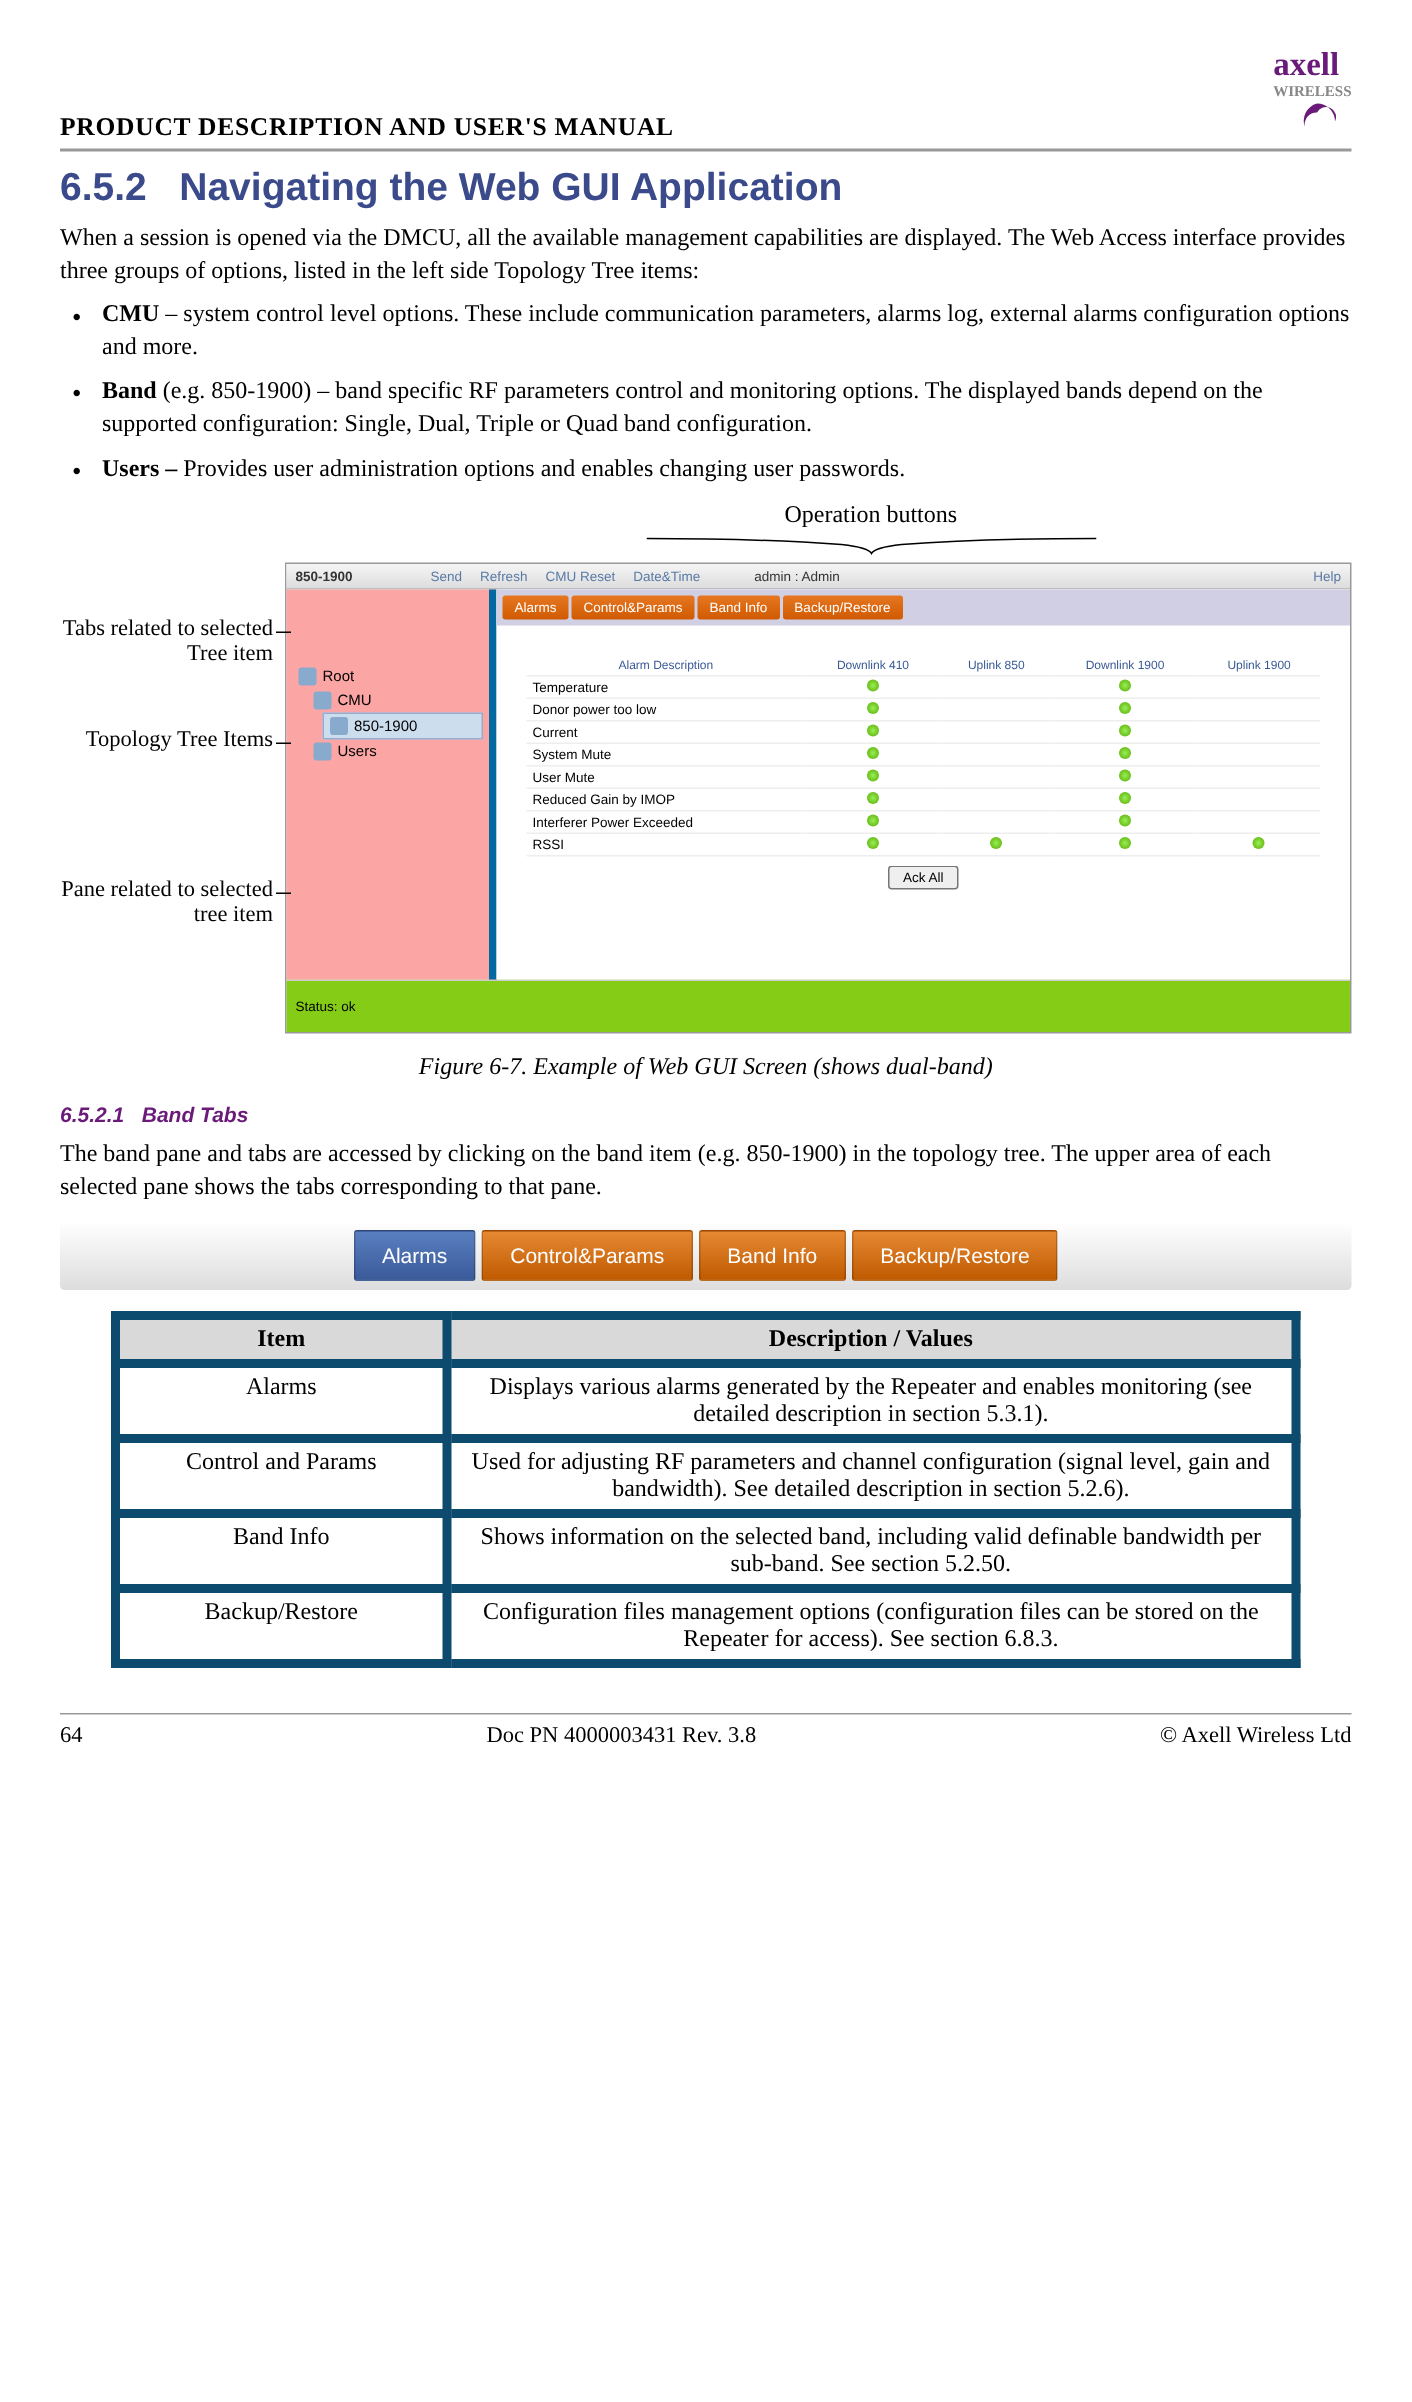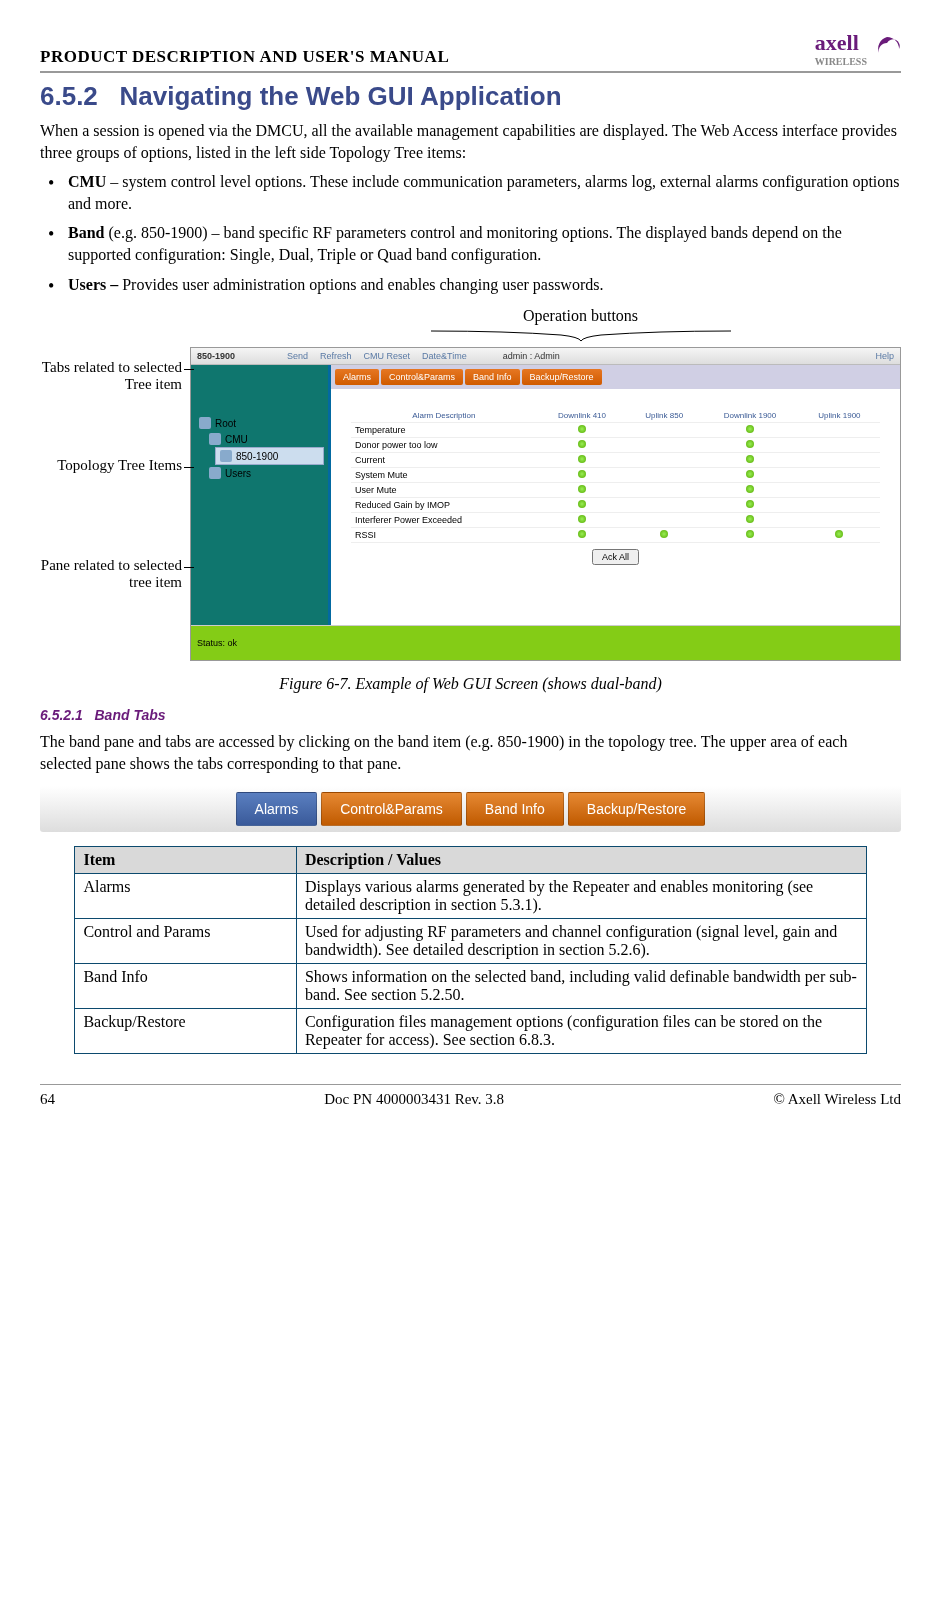--- a/index.html
+++ b/index.html
@@ -2,21 +2,21 @@
 <html><head>
   <meta charset="utf-8">
   <style>
     * { box-sizing: border-box; margin: 0; padding: 0; }
     body { font-family: "Times New Roman", serif; font-size: 16px; color: #000; background: #fff; padding: 30px 40px; width: 941px; }
     
     
     .doc-header { display: flex; justify-content: space-between; align-items: flex-end; border-bottom: 2px solid #999; padding-bottom: 4px; margin-bottom: 8px; }
     .doc-header-text { font-variant: small-caps; font-size: 16px; }
     .doc-header-sub { font-size: 17px; font-weight: bold; letter-spacing: 0.5px; }
-    .logo { display: flex; align-items: center; color: #6a1b7a; font-size: 22px; font-weight: 600; }
+    .logo { display: flex; align-items: center; color: #6a1b7a; font-size: 22px; font-weight: 600; flex-direction: column; }
     .logo-sub { font-size: 10px; color: #888; display: block; text-align: right; }
     .logo-mark { margin-left: 6px; }
     
     
     .h2 { color: #3a4a8a; font-size: 26px; font-weight: bold; margin: 8px 0; font-family: Arial, sans-serif; }
     .h3 { color: #6a1b7a; font-size: 14px; font-weight: bold; font-style: italic; margin: 12px 0 8px; font-family: Arial, sans-serif; }
     
     p { margin: 6px 0; line-height: 1.35; }
     
     ul.bullets { list-style: none; margin: 8px 0 8px 0; }
@@ -32,21 +32,21 @@
     .callouts { width: 150px; text-align: right; font-size: 15px; padding-right: 8px; position: relative; height: 320px; }
     .callout { position: absolute; right: 8px; line-height: 1.15; }
     .callout::after { content: ""; position: absolute; right: -12px; top: 10px; width: 10px; height: 1px; background: #000; }
     
     
     .screenshot { flex: 1; border: 1px solid #999; background: #fff; font-family: Arial, sans-serif; font-size: 10px; }
     .ss-topbar { background: linear-gradient(#f5f5f5,#ddd); border-bottom: 1px solid #bbb; padding: 3px 6px; display: flex; gap: 12px; align-items: center; color: #555; }
     .ss-topbar .band-title { color: #333; font-weight: bold; margin-right: 40px; }
     .ss-topbar span { color: #5a7aa5; font-size: 9px; }
     .ss-body { display: flex; min-height: 260px; }
-    .ss-sidebar { width: 140px; background: #0f766e; border-right: 3px solid #0369a1; padding: 50px 4px 4px; }
+    .ss-sidebar { width: 140px; background: #fca5a5; border-right: 5px solid #0369a1; padding: 50px 4px 4px; }
     .tree-item { padding: 2px 4px; font-size: 10px; display: flex; align-items: center; gap: 4px; }
     .tree-item.sel { background: #cde; border: 1px solid #9ac; }
     .tree-icon { width: 12px; height: 12px; background: #8ac; display: inline-block; border-radius: 2px; }
     .ss-main { flex: 1; background: #fff; padding: 0; }
     .ss-tabs { display: flex; gap: 2px; padding: 4px; background: #d0cfe4; }
     .ss-tab { background: linear-gradient(#e67722,#d05a00); color: #fff; padding: 3px 8px; font-size: 9px; border-radius: 2px; }
     .ss-pane { padding: 20px 20px 10px; }
     .alarm-table { width: 100%; border-collapse: collapse; font-size: 9px; }
     .alarm-table td, .alarm-table th { border-bottom: 1px solid #eee; padding: 2px 4px; text-align: left; }
     .alarm-table th { color: #3a5a95; font-weight: normal; text-align: center; font-size: 8px; }
@@ -59,21 +59,21 @@
     .fig-caption { text-align: center; font-style: italic; margin: 8px 0 14px; }
     
     
     .band-tabs-img { display: flex; gap: 4px; margin: 12px 0 14px; padding: 6px; background: linear-gradient(#fff,#ddd); border-radius: 3px; justify-content: center; font-family: Arial, sans-serif; }
     .bt { padding: 8px 18px; color: #fff; font-size: 14px; border-radius: 2px; border: 1px solid rgba(0,0,0,0.2); }
     .bt.blue { background: linear-gradient(#5a7fc0,#3a5a9a); }
     .bt.orange { background: linear-gradient(#e68933,#c05a00); }
     
     
     table.desc { border-collapse: collapse; width: 92%; margin: 0 auto 20px; }
-    table.desc td, table.desc th { border: 1px solid #0c4a6e; padding: 4px 8px; vertical-align: top; text-align: left; font-size: 16px; }
+    table.desc td, table.desc th { border: 6px solid #0c4a6e; padding: 4px 8px; vertical-align: top; text-align: center; font-size: 16px; }
     table.desc th { background: #d9d9d9; font-weight: bold; }
     
     
     .doc-footer { display: flex; justify-content: space-between; border-top: 1px solid #999; padding-top: 6px; margin-top: 30px; font-size: 15px; }
   </style>
 </head>
 <body>
 
 <div class="doc-header">
   <div>
@@ -106,21 +106,21 @@
 <div class="figure-wrap">
   <div class="op-buttons-label">Operation buttons</div>
   <div class="brace">
     <svg width="300" height="14">
         <path d="M0 2 Q75 2 130 6 Q148 8 150 12 Q152 8 170 6 Q225 2 300 2" stroke="#000" fill="none" stroke-width="1"></path>
       </svg>
   </div>
 
   <div class="screenshot-row">
     <div class="callouts">
-      <div class="callout" style="top:12px;">Tabs related to selected Tree item</div>
+      <div class="callout" style="top:36px;">Tabs related to selected Tree item</div>
       <div class="callout" style="top:110px;">Topology Tree Items</div>
       <div class="callout" style="top:210px;">Pane related to selected tree item</div>
     </div>
 
     <div class="screenshot">
       <div class="ss-topbar">
         <span class="band-title">850-1900</span>
         <span>Send</span>
         <span>Refresh</span>
         <span>CMU Reset</span>

